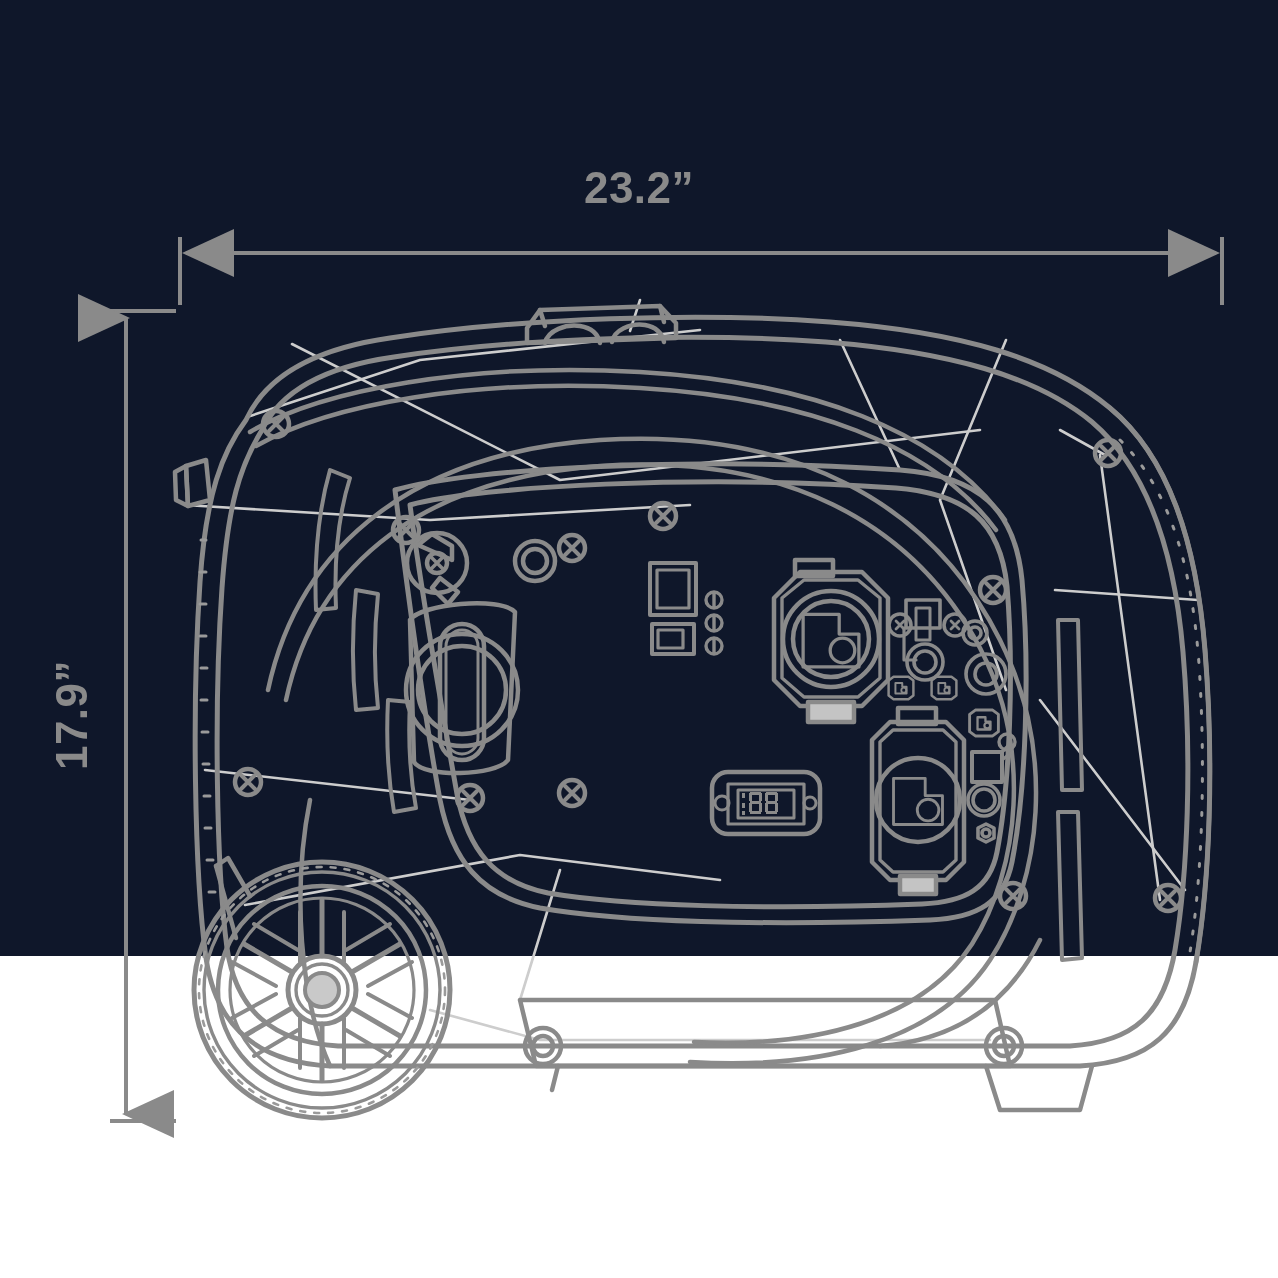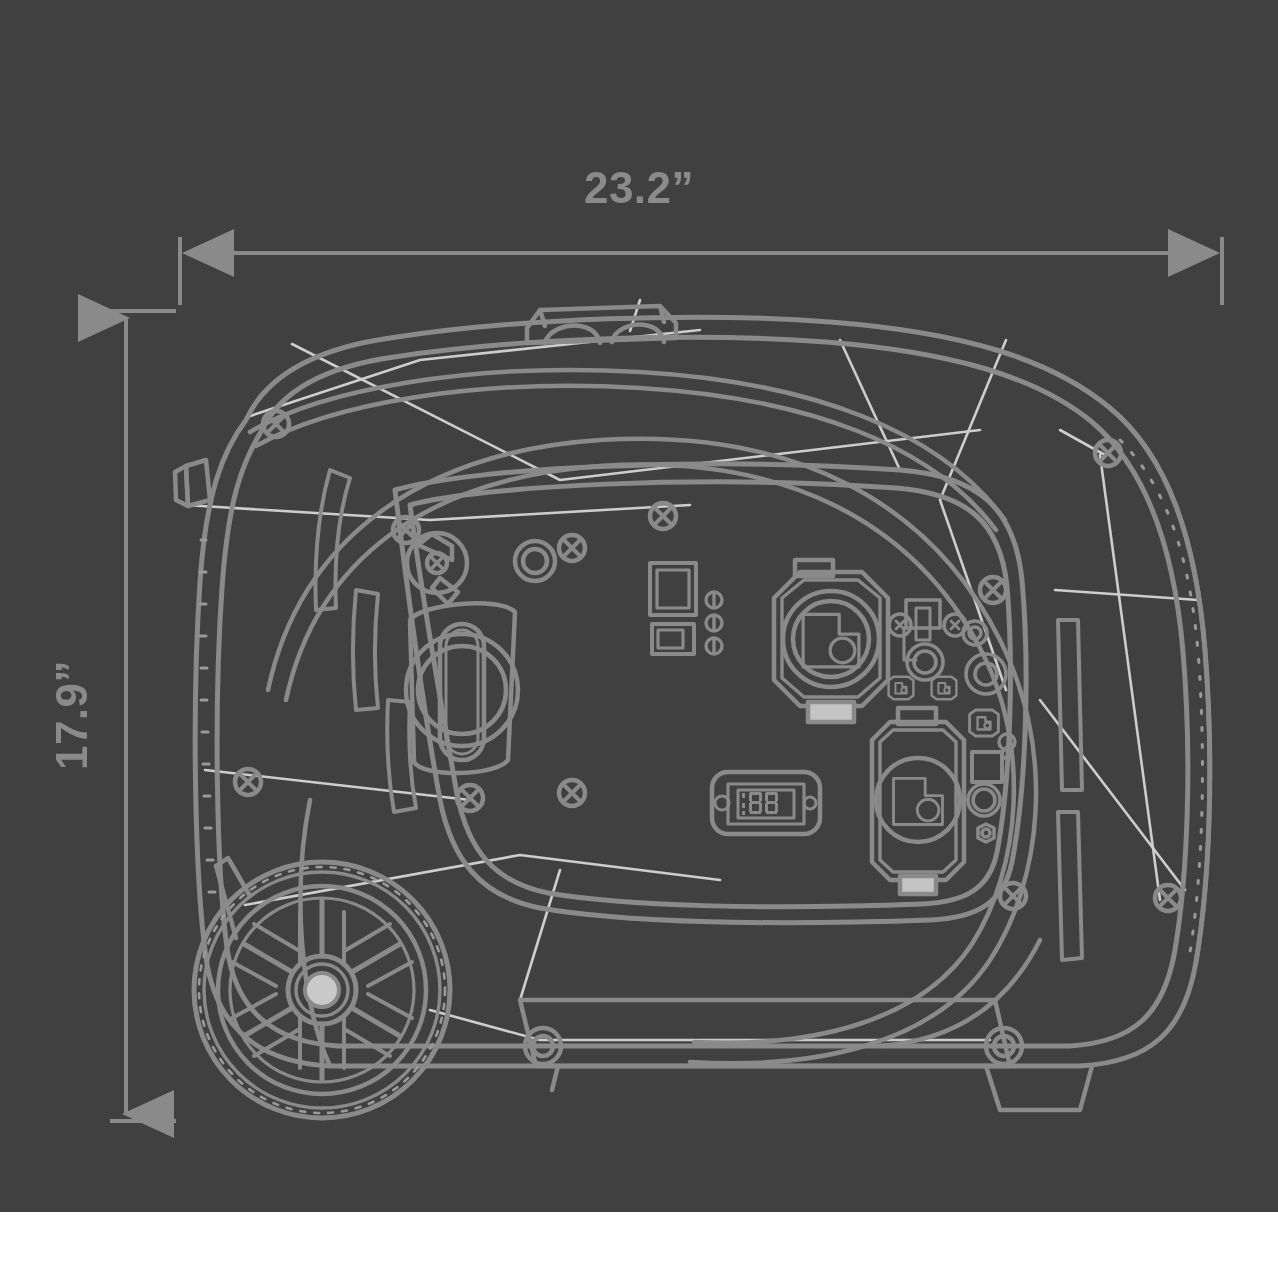--- a/index.html
+++ b/index.html
@@ -3,21 +3,21 @@
 <meta charset="utf-8">
 <title>Generator Dimension Drawing</title>
 <style>
   html,body{margin:0;padding:0;background:#ffffff;}
   body{
     width:1278px;height:1278px;
     font-family:"Liberation Sans", sans-serif;
     overflow:hidden;
     position:relative;
   }
-  #stage{position:relative;width:1278px;height:1212px;background:#404040;}
+  #stage{position:relative;width:1278px;height:956px;background:#0f172a;}
   #drawing{position:absolute;left:0;top:0;width:1278px;height:1278px;}
 
   .dim-label{
     position:absolute;
     color:#8a8a8a;
     font-weight:bold;
     letter-spacing:0.5px;
     white-space:nowrap;
     font-family:"Liberation Sans", sans-serif;
   }

